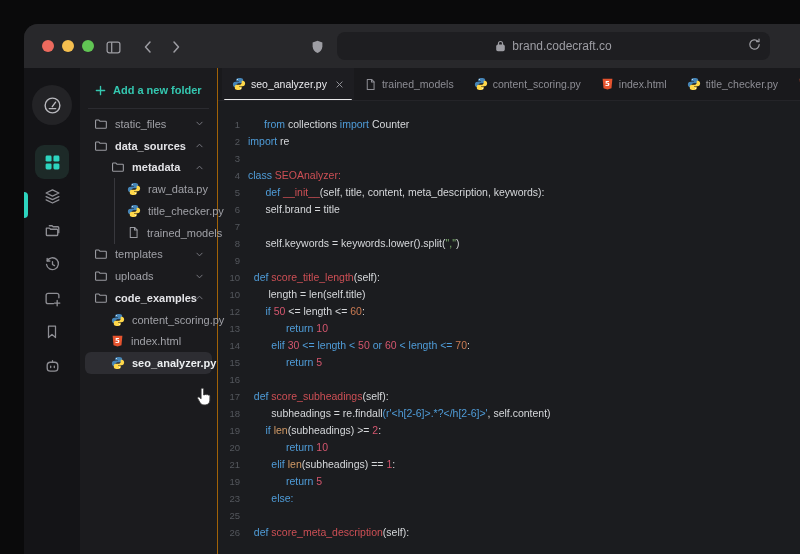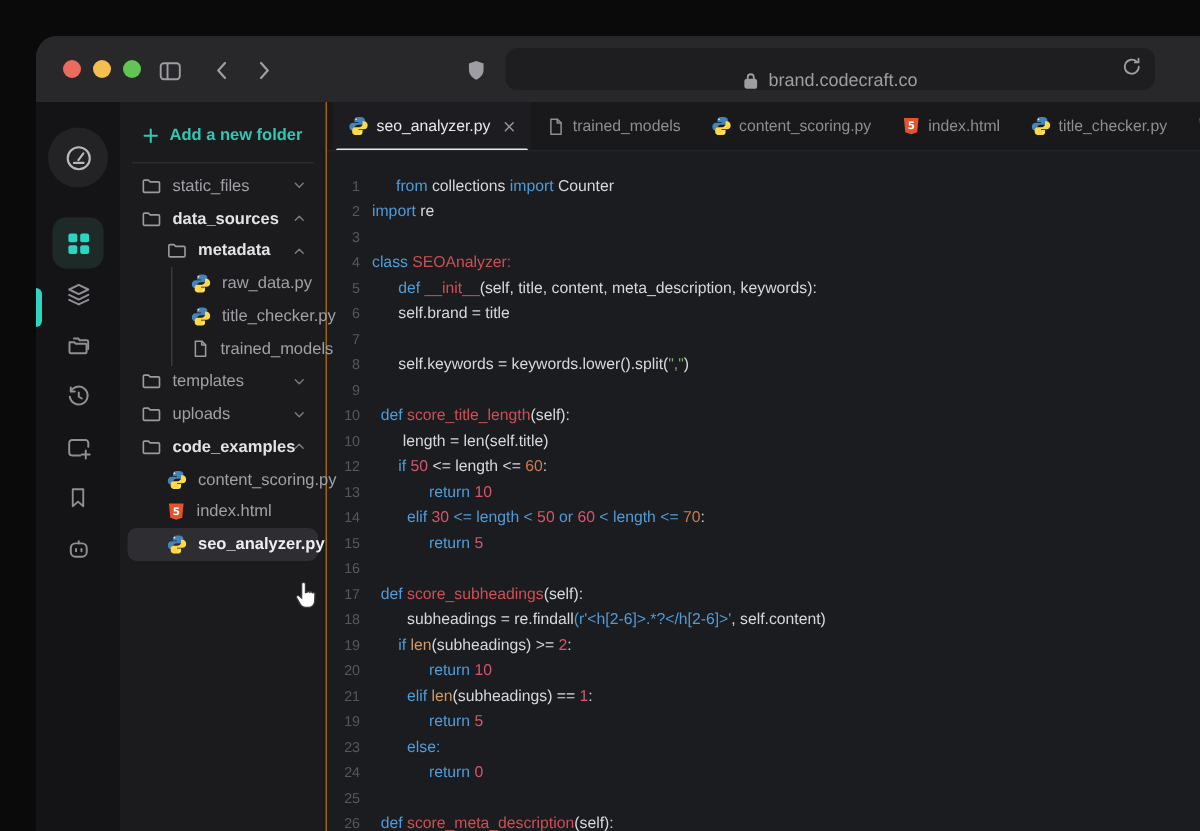--- a/index.html
+++ b/index.html
@@ -2,21 +2,21 @@
 <html><head>
 <meta charset="utf-8">
 <style>
   html,body{margin:0;padding:0;}
   body{width:800px;height:554px;background:#0a0a0b;font-family:"Liberation Sans",sans-serif;overflow:hidden;position:relative;}
   .window{position:absolute;left:24px;top:24px;right:0;bottom:0;background:#1b1c1f;border-radius:14px 0 0 0;overflow:hidden;display:flex;flex-direction:column;}
   
   .titlebar{height:44px;background:#28282b;position:relative;flex:none;}
   .tl{position:absolute;top:16px;width:12px;height:12px;border-radius:50%;}
   .tbtn{position:absolute;top:13px;color:#9d9da3;display:flex;align-items:center;justify-content:center;width:20px;height:20px;}
-  .urlbar{position:absolute;left:313px;top:8px;width:433px;height:28px;background:#1e1e21;border-radius:8px;display:flex;align-items:flex-end;justify-content:center;gap:6px;color:#9d9da3;font-size:12px;}
+  .urlbar{position:absolute;left:313px;top:8px;width:433px;height:28px;background:#1e1e21;border-radius:8px;display:flex;align-items:center;justify-content:center;gap:6px;color:#9d9da3;font-size:12px;}
   .urlbar .reload{position:absolute;right:8px;top:5px;color:#9d9da3;}
   
   .main{flex:1;display:flex;min-height:0;}
   .rail{width:56px;background:#141417;flex:none;display:flex;flex-direction:column;align-items:center;padding-top:17px;position:relative;}
   .logo{width:40px;height:40px;border-radius:50%;background:#232326;color:#b8b8bd;display:flex;align-items:center;justify-content:center;margin-bottom:20px;}
   .rail-item{width:34px;height:34px;display:flex;align-items:center;justify-content:center;color:#8e8e94;border-radius:9px;}
   .rail-item.active{background:#1d2a28;color:#2dd4bf;}
   .rail-pill{position:absolute;left:0;top:124px;width:4px;height:26px;border-radius:0 4px 4px 0;background:#2dd4bf;}
   
   .tree{width:138px;background:#1b1b1e;flex:none;padding-top:8px;border-right:1px solid #a16207;box-sizing:border-box;position:relative;}
@@ -468,24 +468,20 @@
           </div>
           <div class="cl">
             <span class="ln">19</span>
             <span class="ct"><span style="color: rgb(214, 216, 219);">             </span><span style="color: rgb(79, 156, 216);">return</span><span style="color: rgb(214, 216, 219);"> </span><span style="color: rgb(212, 86, 110);">5</span></span>
           </div>
           <div class="cl">
             <span class="ln">23</span>
             <span class="ct"><span style="color: rgb(214, 216, 219);">        </span><span style="color: rgb(79, 156, 216);">else:</span></span>
           </div>
           <div class="cl">
-            <span class="ln">24</span>
-            <span class="ct"><span style="color: rgb(214, 216, 219);">             </span><span style="color: rgb(79, 156, 216);">return</span><span style="color: rgb(214, 216, 219);"> </span><span style="color: rgb(212, 86, 110);">0</span></span>
-          </div>
-          <div class="cl">
             <span class="ln">25</span>
             <span class="ct"></span>
           </div>
           <div class="cl">
             <span class="ln">26</span>
             <span class="ct"><span style="color: rgb(214, 216, 219);">  </span><span style="color: rgb(79, 156, 216);">def</span><span style="color: rgb(205, 79, 85);"> score_meta_description</span><span style="color: rgb(214, 216, 219);">(self):</span></span>
           </div>
         </div>
     </div>
 

